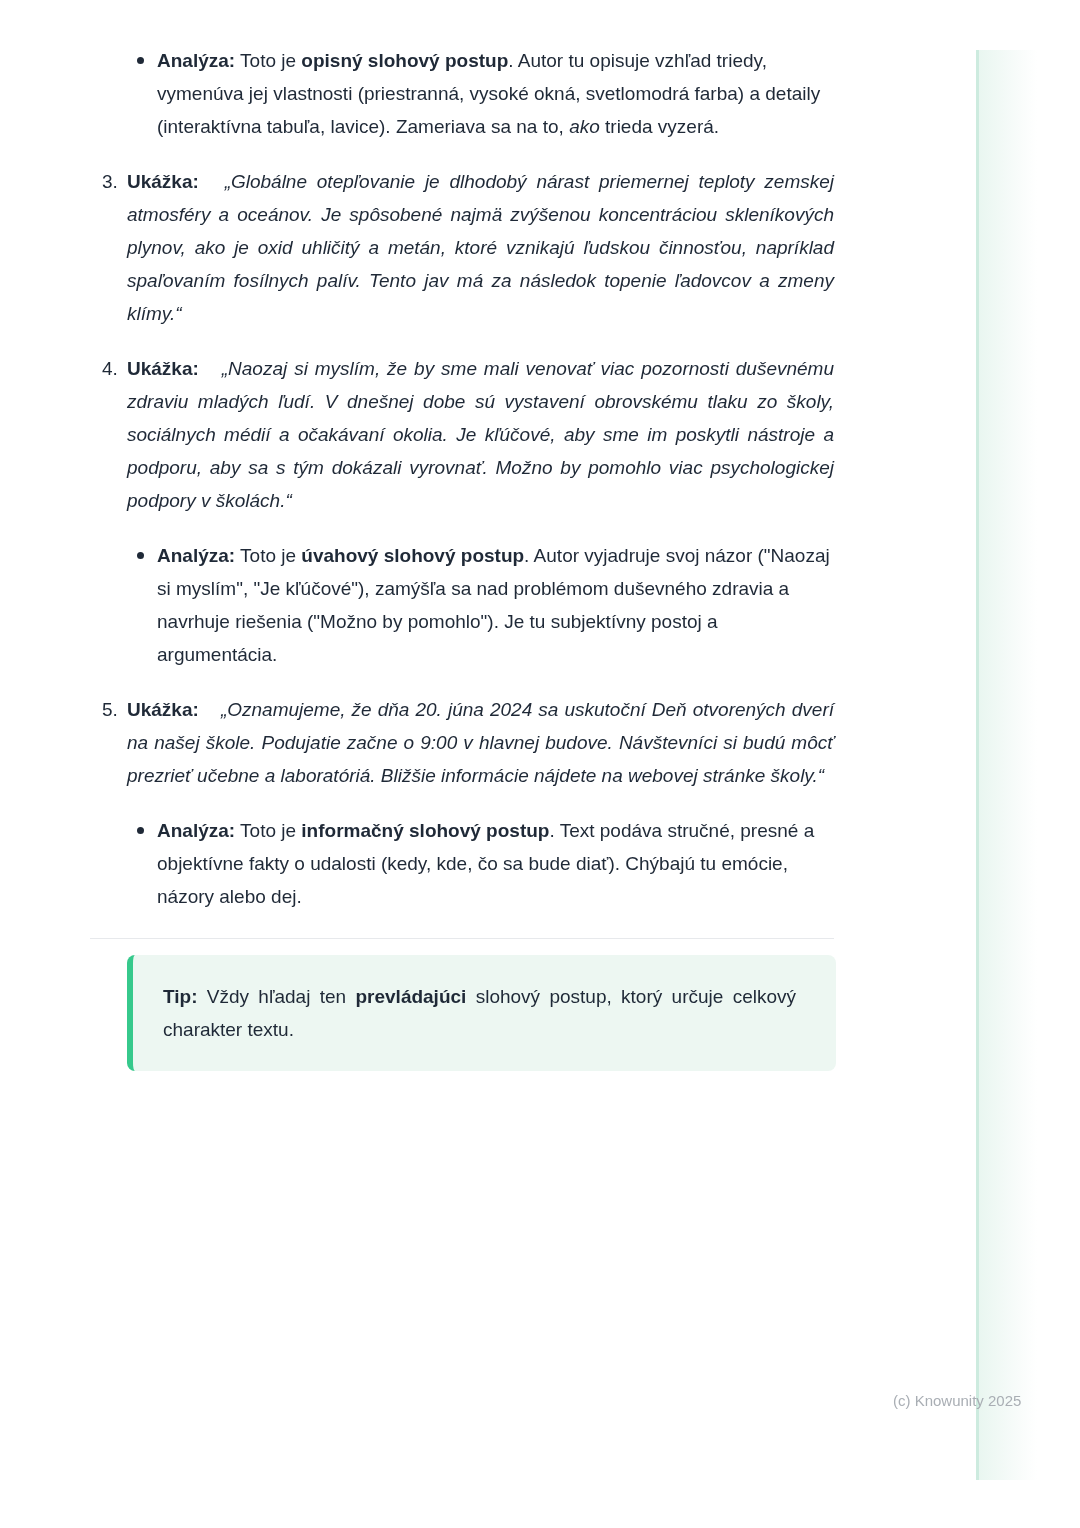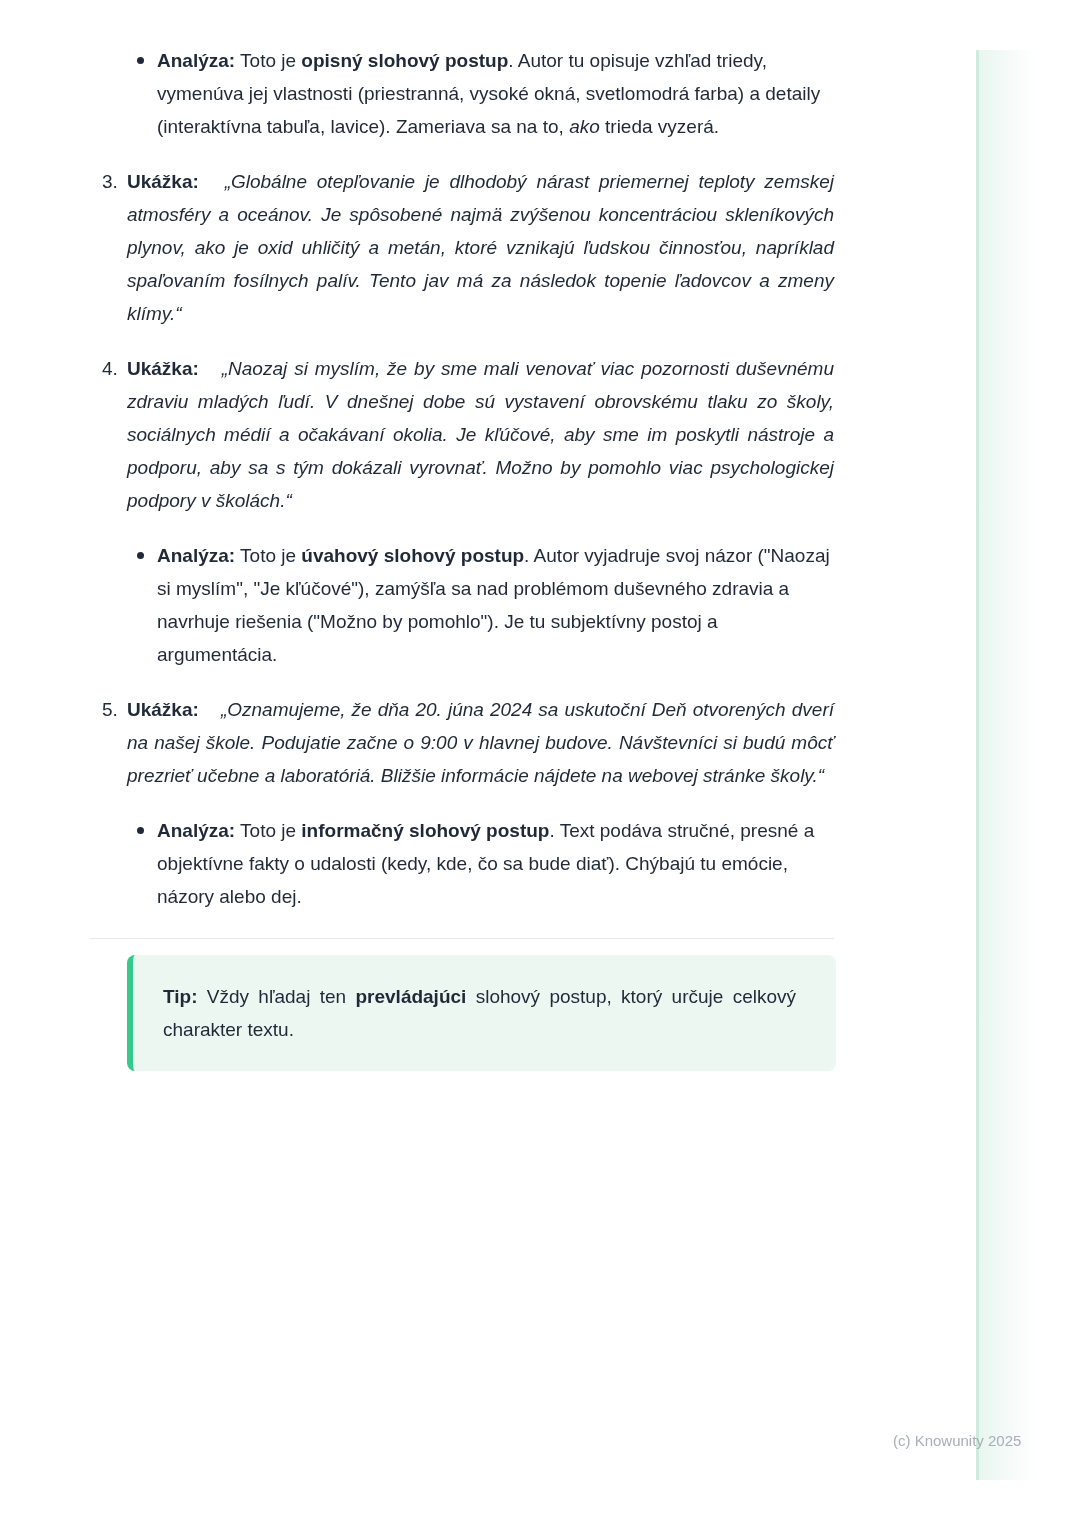--- a/index.html
+++ b/index.html
@@ -94,21 +94,21 @@
     background: var(--tip-bg);
     border-left: 6px solid var(--tip-border);
     border-radius: 8px;
     padding: 25px 40px 25px 30px;
   }
   .tip-box .par { text-align: justify; }
 
   .footer {
     position: absolute;
     left: 893px;
-    top: 1430px;
+    top: 1390px;
     font-size: 15px;
     line-height: 22px;
     color: var(--footer-text);
     z-index: 2;
   }
 </style>
 </head>
 <body>
 
 <div class="page">

